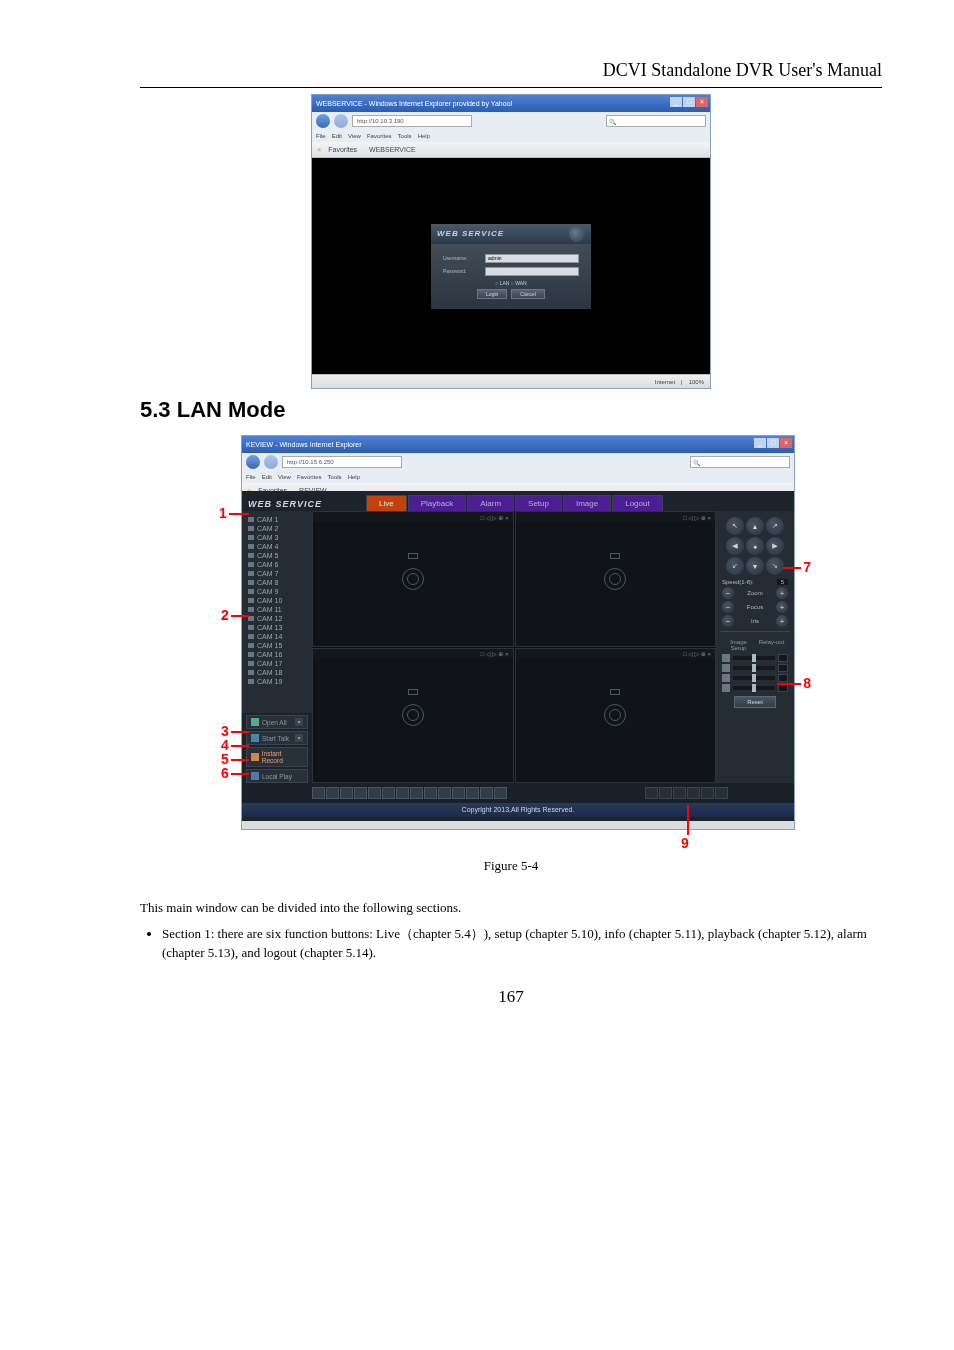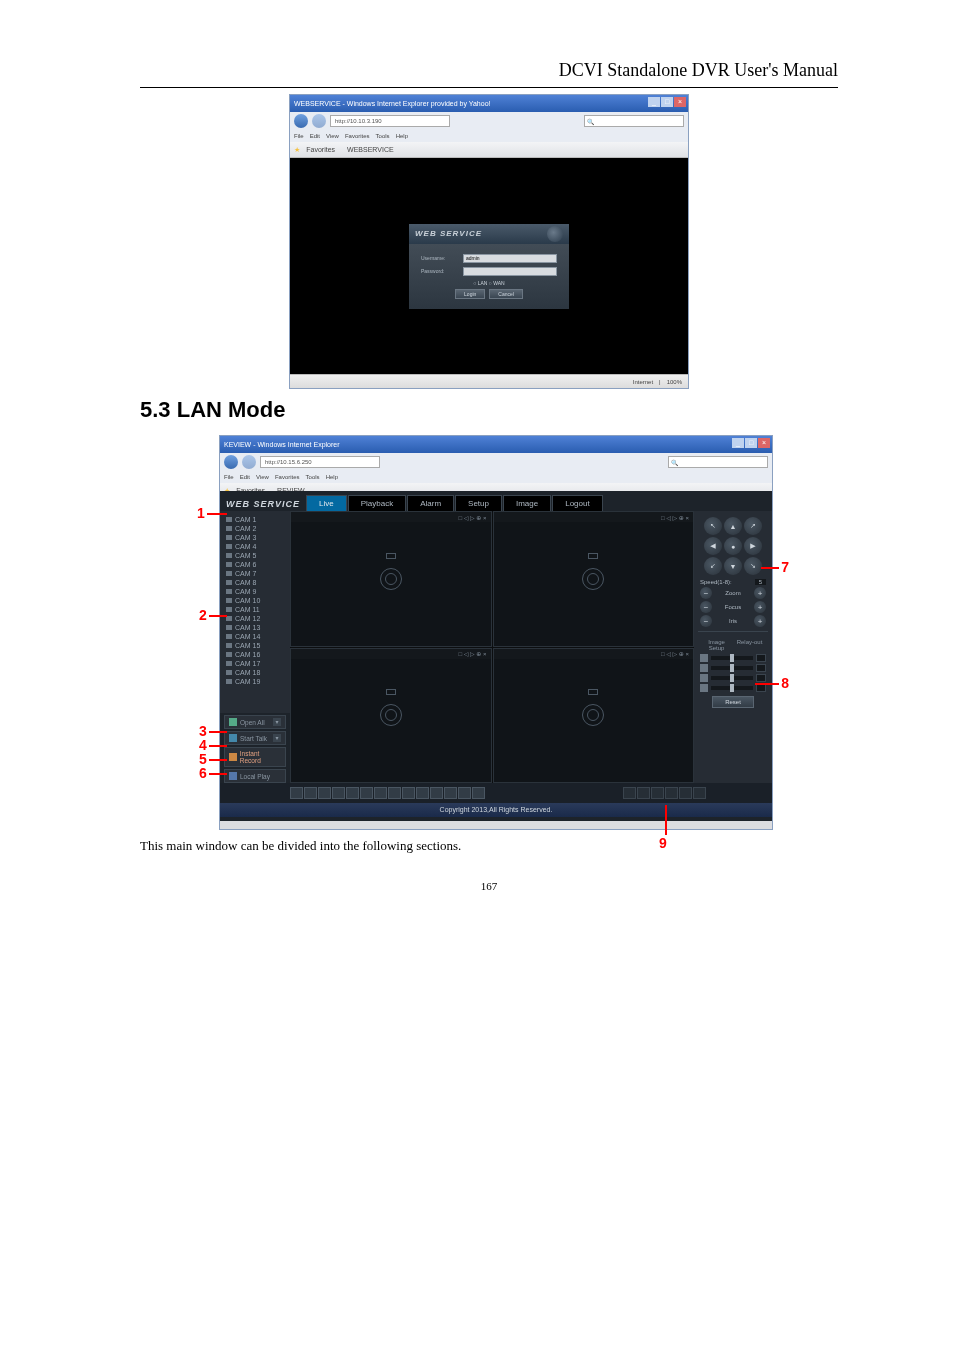--- a/index.html
+++ b/index.html
@@ -1,17 +1,17 @@
 <!DOCTYPE html>
 <html><head>
 <meta charset="utf-8">
 <style>
   * { margin: 0; padding: 0; box-sizing: border-box; }
   body { width: 954px; height: 1350px; background: #fff; font-family: Arial, sans-serif; color: #000; }
-  .page { padding: 60px 116px 40px 140px; }
+  .page { padding: 60px 72px 40px 140px; }
   .doc-title { text-align: right; font-size: 18px; font-family: "Times New Roman", serif; margin-bottom: 6px; }
   .hr { border-top: 1.5px solid #000; margin-bottom: 6px; }
   .fig5-3 { width: 400px; height: 295px; margin: 0 auto 8px auto; background: #dcdde0; border: 1px solid #8aa0c0; position: relative; font-family: Tahoma, sans-serif; }
   .ie-title { height: 17px; background: linear-gradient(#4f81d6,#2a5db0); color: #fff; font-size: 7px; display: flex; align-items: center; padding: 0 4px; }
   .ie-title-ctrl { position: absolute; right: 2px; top: 2px; display: flex; gap: 1px; }
   .ie-title-ctrl span { width: 12px; height: 10px; background: #c0d3ef; font-size: 7px; text-align: center; line-height: 10px; }
   .ie-title-ctrl .close { background: #d66; color: #fff; }
   .ie-addr { height: 18px; background: #e8ecf3; display: flex; align-items: center; padding: 0 4px; gap: 4px; font-size: 7px; color: #333; }
   .ie-back { width: 14px; height: 14px; border-radius: 50%; background: linear-gradient(#6fa0e0,#3a6bb0); }
   .ie-url { flex: 0 0 120px; height: 12px; background: #fff; border: 1px solid #aaa; font-size: 6px; padding: 0 4px; display: flex; align-items: center; color: #555; }
@@ -35,22 +35,22 @@
   .fig-cap { text-align: center; font-size: 13px; font-family: "Times New Roman", serif; margin: 6px 0 24px 0; }
   h2.sec { font-size: 22px; font-weight: bold; font-family: Arial, sans-serif; margin: 8px 0 12px 0; }
   .body-text { font-size: 13px; font-family: "Times New Roman", serif; line-height: 1.5; margin: 6px 0; }
   .fig5-4-wrap { position: relative; width: 580px; height: 395px; margin: 4px auto 0 auto; font-family: Tahoma, sans-serif; }
   .fig5-4 { position:absolute; left:20px; top:0; width:554px; height:395px; background:#dcdde0; border:1px solid #8aa0c0;}
   .ann { position:absolute; color:#f00; font-size:14px; font-weight:bold; font-family:Arial; }
   .ann-line { position:absolute; background:#f00; }
   .ie-body2 { position:absolute; top:55px; left:0; right:0; bottom:8px; background:#1d232a; }
   .web-bar { height:20px; display:flex; align-items:flex-end; padding-left:6px; background:#1d232a;}
   .web-logo { color:#cfd6dd; font-size:9px; font-weight:bold; font-style:italic; letter-spacing:1px; margin-right:6px; padding-bottom:2px;}
-  .tab { padding:3px 12px; font-size:8px; background:#000000; color:#aeb8c2; border:1px solid #3a444e; border-bottom:none; margin-right:1px;}
-  .tab.active { background:#0369a1; color:#dfe6ec;}
+  .tab { padding:3px 12px; font-size:8px; background:#4c1d95; color:#aeb8c2; border:1px solid #3a444e; border-bottom:none; margin-right:1px;}
+  .tab.active { background:#c2410c; color:#dfe6ec;margin-left:38px;}
   .main-row { display:flex; height:272px;}
   .cam-list { width:70px; background:#262c34; padding:4px 0; overflow:hidden;}
   .cam-item { font-size:7px; color:#9aa6b2; padding:1px 6px; display:flex; align-items:center; gap:3px;}
   .cam-ico { width:6px; height:5px; background:#6a7682;}
   .video-grid { flex:1; background:#0c0e10; display:grid; grid-template-columns:1fr 1fr; grid-template-rows:1fr 1fr; gap:1px;}
   .vcell { background:#101418; position:relative; border:1px solid #2a323a;}
   .vcell-hdr { height:10px; font-size:6px; color:#7a8692; display:flex; justify-content:flex-end; align-items:center; padding:0 4px; gap:5px; background:#14181c;}
   .vcell-cam { position:absolute; top:50%; left:50%; transform:translate(-50%,-50%); width:22px; height:22px; border:1.5px solid #4a5662; border-radius:50%; }
   .vcell-cam::after { content:""; position:absolute; top:4px; left:4px; right:4px; bottom:4px; border:1.5px solid #4a5662; border-radius:50%; }
   .vcell-tag { position:absolute; top:50%; left:50%; transform:translate(-50%,-26px); width:10px; height:6px; border:1.5px solid #4a5662; }
@@ -75,21 +75,21 @@
   .side-drop { width:8px; height:8px; background:#3a444e; margin-left:auto; font-size:6px; text-align:center;}
   .bottom-bar { height:20px; background:#1a2028; display:flex; align-items:center; padding:0 66px 0 70px;}
   .layout-icons { display:flex; gap:1px;}
   .layout-icons div { width:13px; height:12px; background:#323c46; border:1px solid #4a5662;}
   .right-icons { margin-left:auto; display:flex; gap:1px;}
   .right-icons div { width:13px; height:12px; background:#262e36; border:1px solid #3a444e;}
   .copyright-bar { height:14px; background:linear-gradient(#2a3a5a,#1a2a4a); color:#cfd6dd; font-size:7px; text-align:center; line-height:14px;}
   .ie-status2 { height:8px; background:linear-gradient(#f0f0f0,#dcdcdc); border-top:1px solid #bbb;}
   .body-text ul { list-style: disc; padding-left: 22px; margin: 4px 0;}
   .body-text ul li { margin-bottom: 4px; }
-  .page-num { text-align: center; font-size: 11px; font-family: "Times New Roman", serif; margin-top: 24px;}
+  .page-num { text-align: center; font-size: 17px; font-family: "Times New Roman", serif; margin-top: 24px;}
 </style>
 </head>
 <body>
 
 <div class="page">
   <div class="doc-title">DCVI Standalone DVR User's Manual</div>
   <div class="hr"></div>
 
   <div class="fig5-3">
     <div class="ie-title">
@@ -360,17 +360,25 @@
     <span class="ann-line" style="left:10px; top:324px; width:18px; height:1.5px"></span>
     <span class="ann" style="left:0; top:330px">6</span>
     <span class="ann-line" style="left:10px; top:338px; width:18px; height:1.5px"></span>
     <span class="ann" style="right:-10px; top:124px">7</span>
     <span class="ann-line" style="right:0px; top:132px; width:18px; height:1.5px"></span>
     <span class="ann" style="right:-10px; top:240px">8</span>
     <span class="ann-line" style="right:0px; top:248px; width:24px; height:1.5px"></span>
     <span class="ann" style="left:460px; top:400px">9</span>
     <span class="ann-line" style="left:466px; top:370px; width:1.5px; height:30px"></span>
   </div>
+  <div class="fig-cap" style="margin-top:28px">Figure 5-4</div>
 
   <p class="body-text">This main window can be divided into the following sections.</p>
+  <div class="body-text">
+    <ul>
+      <li>
+        <span>Section 1: there are six function buttons: Live</span>（<span>chapter 5.4</span>）<span>), setup (chapter 5.10), info (chapter 5.11), playback (chapter 5.12), alarm (chapter 5.13), and logout (chapter 5.14).</span>
+      </li>
+    </ul>
+  </div>
 
   <div class="page-num">167</div>
 </div>
 
 </body></html>

